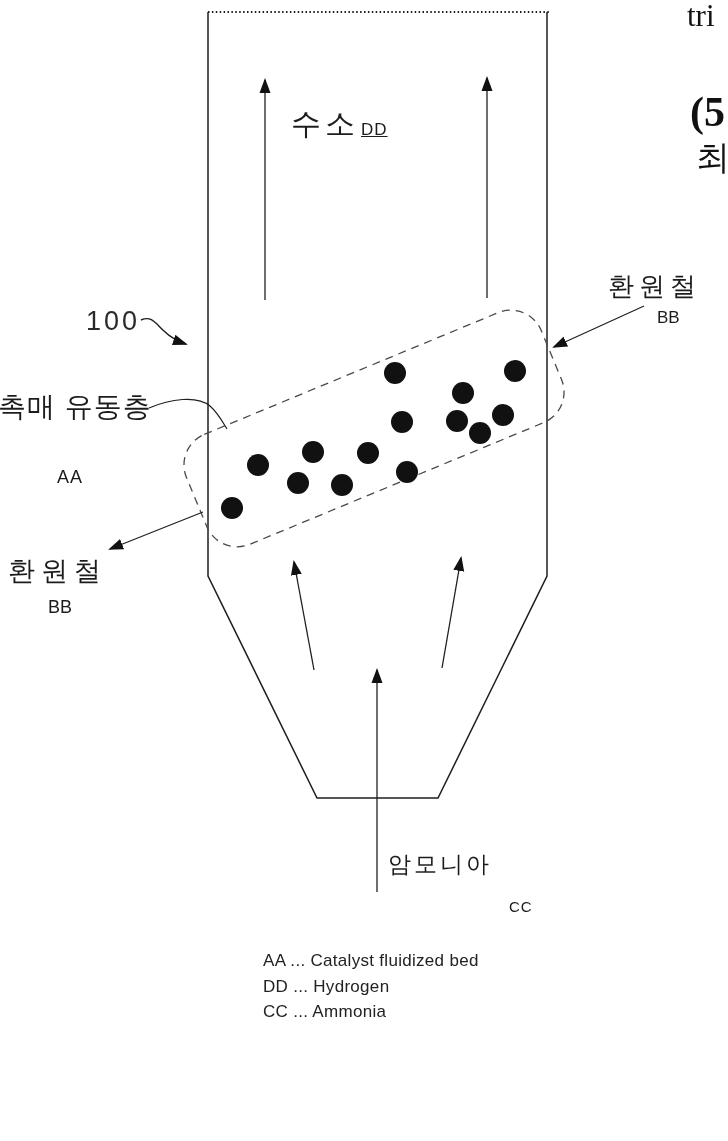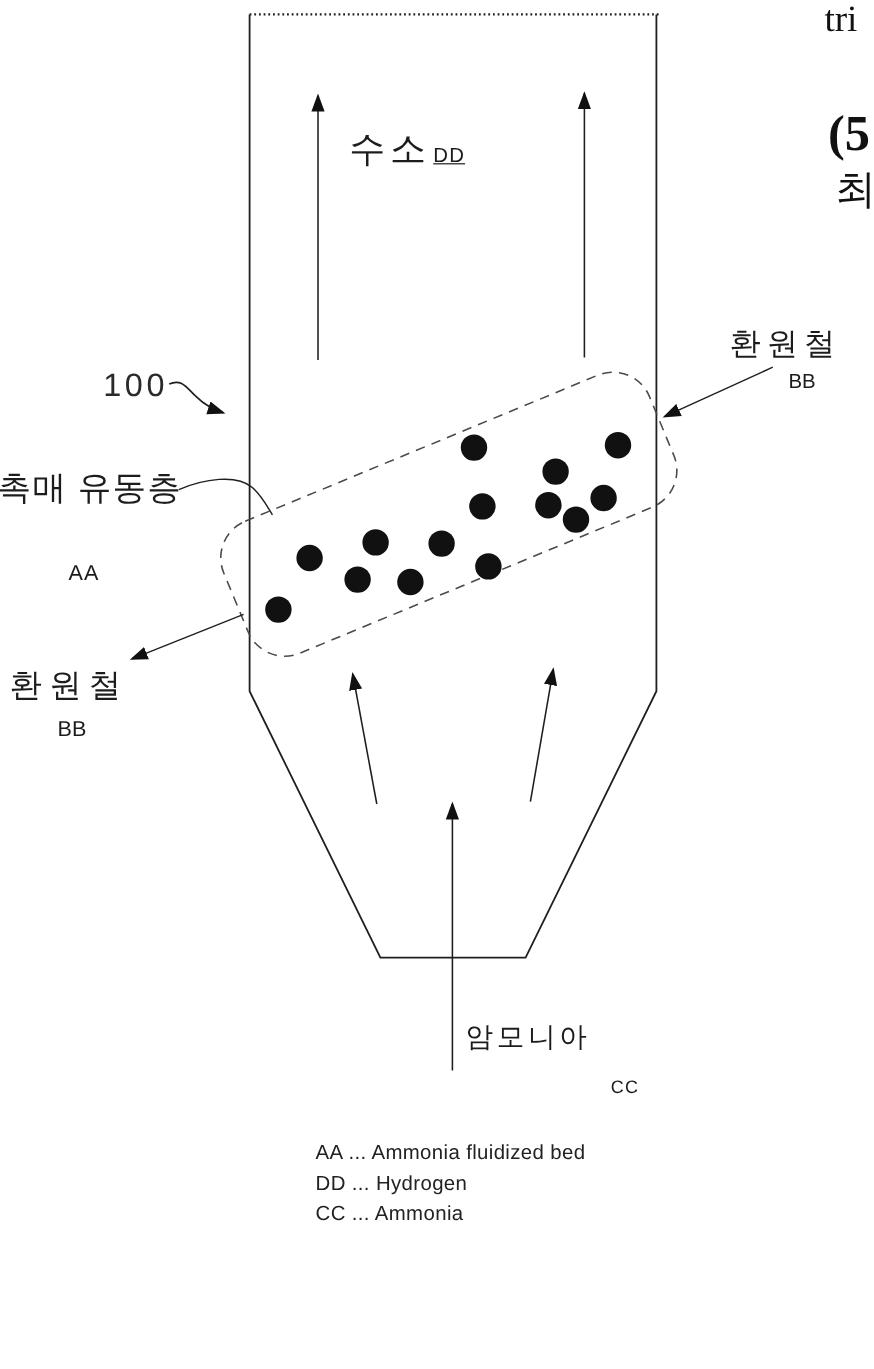--- a/index.html
+++ b/index.html
@@ -101,21 +101,21 @@
   <div class="lbl ri-left-label">환원철</div>
   <div class="lbl ri-left-code">BB</div>
 
   <div class="lbl ri-right-label">환원철</div>
   <div class="lbl ri-right-code">BB</div>
 
   <div class="lbl ammonia-label">암모니아</div>
   <div class="lbl ammonia-code">CC</div>
 
   <div class="lbl legend">
-    <div>AA ... Ammonia fluidized bed</div>
+    <div>AA ... Catalyst fluidized bed</div>
     <div>DD ... Hydrogen</div>
     <div>CC ... Ammonia</div>
   </div>
 
   <div class="lbl edge-serif edge-top">tri</div>
   <div class="lbl edge-serif edge-mid">(5</div>
   <div class="lbl edge-serif edge-bot">최</div>
 
 </div>
 

